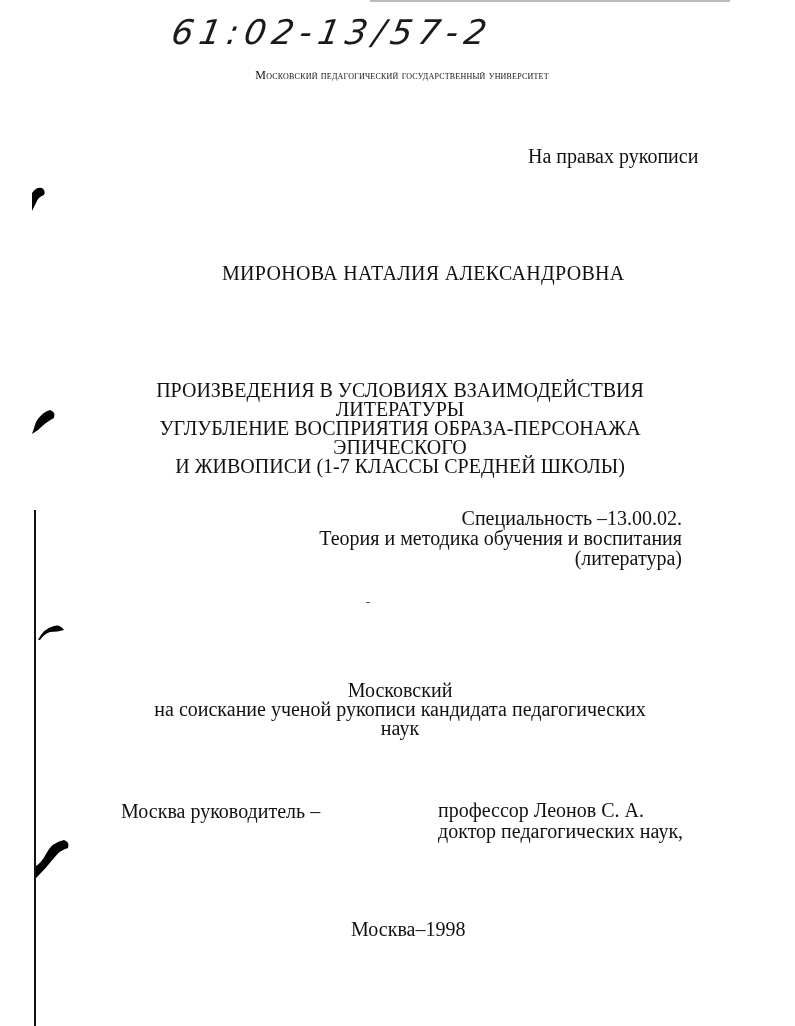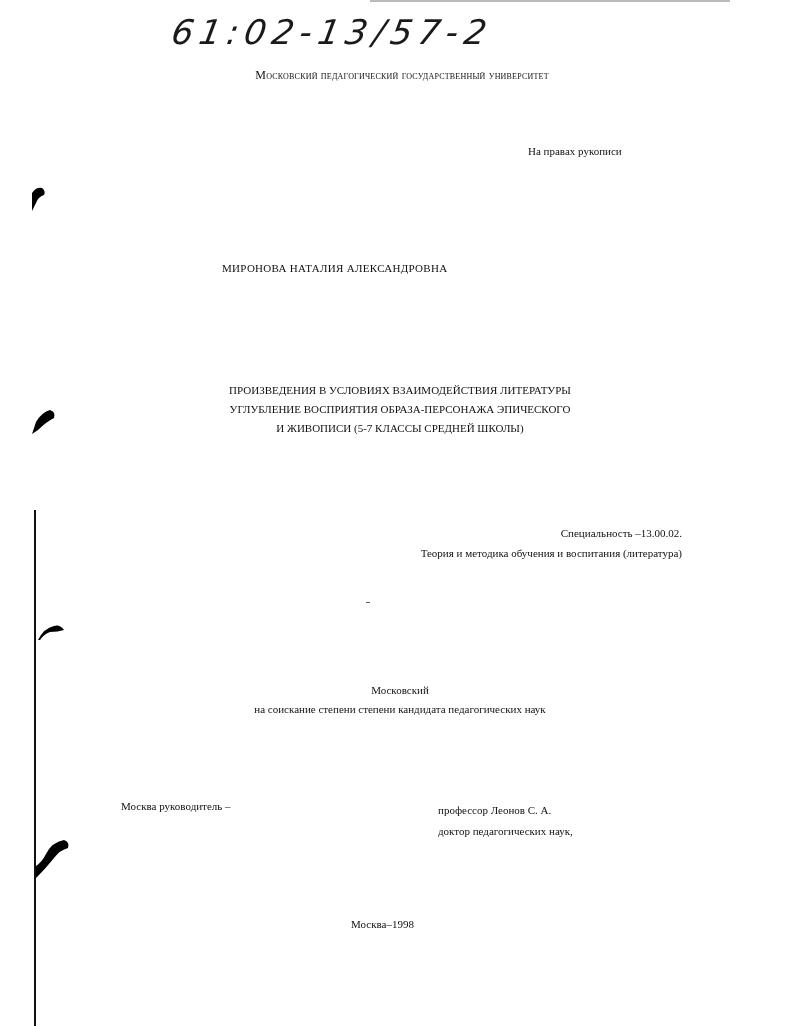--- a/index.html
+++ b/index.html
@@ -6,21 +6,21 @@
     body {
       width: 795px; height: 1026px; background: #ffffff; position: relative; overflow: hidden;
       font-family: "Liberation Serif", "DejaVu Serif", serif; color: #111;
     }
     .abs { position: absolute; }
     .hand {
       font-family: "DejaVu Sans", sans-serif; font-style: italic; font-size: 34px;
       letter-spacing: 6px; color: #1a1a1a; transform: skewX(-10deg);
     }
     .univ { font-size: 12px; letter-spacing: 0.2px; font-variant: small-caps; }
-    .t16 { font-size: 11px; }
+    .t16 { font-size: 20px; }
     .center { text-align: center; }
     .right { text-align: right; }
     .topline { position:absolute; left:370px; top:0; width:360px; height:2px; background:#bbb; }
     .vline { position:absolute; left:34px; top:510px; width:2px; height:516px; background:#111; }
   </style>
 </head>
 <body>
 
 <div class="topline"></div>
 
@@ -28,33 +28,33 @@
 
 <div class="abs univ" style="left:157px; top:68px; width:490px; text-align:center;">Московский педагогический государственный университет</div>
 
 <div class="abs t16" style="left:528px; top:145px;">На правах рукописи</div>
 
 <div class="abs t16" style="left:222px; top:262px; letter-spacing:0.3px;">МИРОНОВА НАТАЛИЯ АЛЕКСАНДРОВНА</div>
 
 <div class="abs t16 center" style="left:100px; top:381px; width:600px; line-height:19px;">
   <div>ПРОИЗВЕДЕНИЯ В УСЛОВИЯХ ВЗАИМОДЕЙСТВИЯ ЛИТЕРАТУРЫ</div>
   <div>УГЛУБЛЕНИЕ ВОСПРИЯТИЯ ОБРАЗА-ПЕРСОНАЖА ЭПИЧЕСКОГО</div>
-  <div>И ЖИВОПИСИ (5-7 КЛАССЫ СРЕДНЕЙ ШКОЛЫ)</div>
+  <div>И ЖИВОПИСИ (1-7 КЛАССЫ СРЕДНЕЙ ШКОЛЫ)</div>
 </div>
 
-<div class="abs t16 right" style="left:240px; top:523px; width:442px; line-height:20px;">
+<div class="abs t16 right" style="left:240px; top:508px; width:442px; line-height:20px;">
   <div>Специальность –13.00.02.</div>
   <div>Теория и методика обучения и воспитания (литература)</div>
 </div>
 
 <div class="abs" style="left:366px; top:602px; width:4px; height:1px; background:#555;"></div>
 
 <div class="abs t16 center" style="left:150px; top:681px; width:500px; line-height:19px;">
   <div>Московский</div>
-  <div>на соискание степени степени кандидата педагогических наук</div>
+  <div>на соискание ученой рукописи кандидата педагогических наук</div>
 </div>
 
 <div class="abs t16" style="left:121px; top:800px;">Москва руководитель –</div>
 <div class="abs t16" style="left:438px; top:800px; line-height:21px;">
   <div>профессор Леонов С. А.</div>
   <div>доктор педагогических наук,</div>
 </div>
 
 <div class="abs t16" style="left:351px; top:918px;">Москва–1998</div>
 

